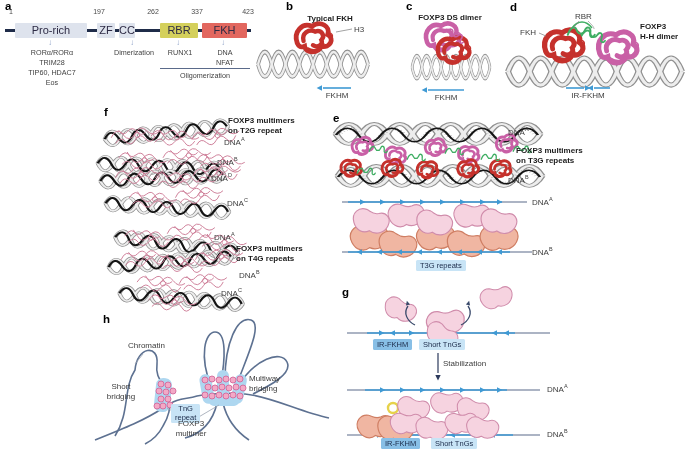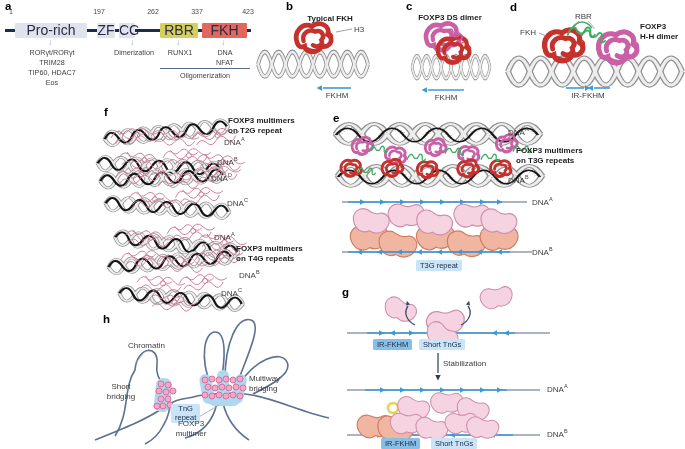--- a/index.html
+++ b/index.html
@@ -4,21 +4,21 @@
 <style>
   html,body{margin:0;padding:0;background:#fff;font-family:"Liberation Sans",sans-serif;}
   #fig{position:relative;width:685px;height:449px;background:#fff;overflow:hidden;color:#2b2b2b;}
   .abs{position:absolute;}
   .plab{position:absolute;font-size:11.5px;font-weight:700;color:#000;line-height:1;}
   .lbl{position:absolute;font-size:8px;color:#3c3c3c;line-height:1.2;white-space:nowrap;}
   .bold{font-weight:700;color:#1c1c1c;}
   .ctr{text-align:center;}
   sup{font-size:5.5px;vertical-align:super;line-height:0;}
   .num{position:absolute;top:8px;font-size:7px;color:#4a4a4a;text-align:center;line-height:1;}
-  .dom{position:absolute;top:23px;height:15px;line-height:15px;font-size:14px;text-align:center;color:#2d2a44;border-radius:1px;}
+  .dom{position:absolute;top:23px;height:15px;line-height:15px;font-size:11px;text-align:center;color:#2d2a44;border-radius:1px;}
   .dom-gray{background:#dee3ed;}
   .dom-rbr{background:#d4d05c;}
   .dom-fkh{background:#e2675f;}
   .barline{position:absolute;background:#1f2c49;}
   .darr{position:absolute;font-size:8px;color:#8fa3c8;line-height:1;}
   .note{font-size:7.2px;color:#3f3f3f;line-height:10px;text-align:center;position:absolute;}
   .bracket{position:absolute;border-top:1.2px solid #5a6a8a;}
   .chip{position:absolute;font-size:7.5px;color:#1c2b4a;background:#c8e4f6;padding:1px 4px;border-radius:1.5px;white-space:nowrap;line-height:1.2;}
   .chip-dark{background:#88bfe6;}
   .chip-multi{text-align:center;line-height:1.15;}
@@ -67,21 +67,21 @@
     <div class="dom dom-gray" style="left:15px;width:72px;">Pro-rich</div>
     <div class="dom dom-gray" style="left:97px;width:18px;">ZF</div>
     <div class="dom dom-gray" style="left:119px;width:16px;">CC</div>
     <div class="dom dom-rbr" style="left:160px;width:38px;">RBR</div>
     <div class="dom dom-fkh" style="left:202px;width:45px;">FKH</div>
     <span class="darr" style="left:48px;top:39px;">↓</span>
     <span class="darr" style="left:130px;top:39px;">↓</span>
     <span class="darr" style="left:176px;top:39px;">↓</span>
     <span class="darr" style="left:221px;top:39px;">↓</span>
     <div class="note" style="left:8px;top:48px;width:88px;">
-      <div>RORγt/RORγt</div>
+      <div>RORα/RORα</div>
       <div>TRIM28</div>
       <div>TIP60, HDAC7</div>
       <div>Eos</div>
     </div>
     <div class="note" style="left:100px;top:48px;width:68px;">Dimerization</div>
     <div class="note" style="left:158px;top:48px;width:44px;">RUNX1</div>
     <div class="note" style="left:201px;top:48px;width:48px;">
       <div>DNA</div>
       <div>NFAT</div>
     </div>
@@ -277,21 +277,21 @@
         <use href="#ah" fill="#3f9ad4" transform="translate(40,58) rotate(180)"></use>
       <use href="#ah" fill="#3f9ad4" transform="translate(60,58) rotate(180)"></use>
         <use href="#ah" fill="#3f9ad4" transform="translate(80,58) rotate(180)"></use>
       <use href="#ah" fill="#3f9ad4" transform="translate(100,58) rotate(180)"></use>
         <use href="#ah" fill="#3f9ad4" transform="translate(120,58) rotate(180)"></use>
       <use href="#ah" fill="#3f9ad4" transform="translate(140,58) rotate(180)"></use>
         <use href="#ah" fill="#3f9ad4" transform="translate(160,58) rotate(180)"></use>
     </svg>
     <span class="lbl" style="left:202px;top:90px;"><span>DNA</span><sup>A</sup></span>
     <span class="lbl" style="left:202px;top:140px;"><span>DNA</span><sup>B</sup></span>
-    <span class="chip" style="left:86px;top:152px;">T3G repeat</span>
+    <span class="chip" style="left:86px;top:152px;">T3G repeats</span>
   </section>
 
   <section class="abs" style="left:335px;top:283px;width:350px;height:166px;">
     <span class="plab" style="left:7px;top:4px;">g</span>
     <svg width="350" height="166" style="left:0;top:0;">
 
       <path d="M12,50 H215" stroke="#5a6a8a" stroke-width="1.2" fill="none"></path>
       <path d="M32,50 H180" stroke="#3f9ad4" stroke-width="1.6" fill="none"></path>
       <use href="#ah" fill="#3f9ad4" transform="translate(44,50)"></use>
         <use href="#ah" fill="#3f9ad4" transform="translate(60,50) rotate(180)"></use>

